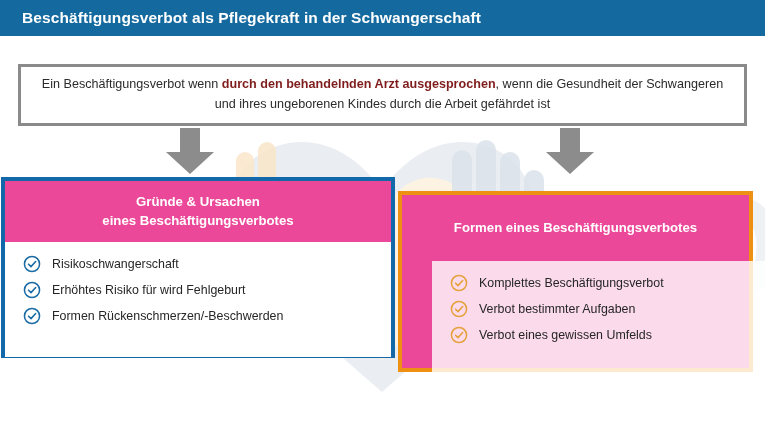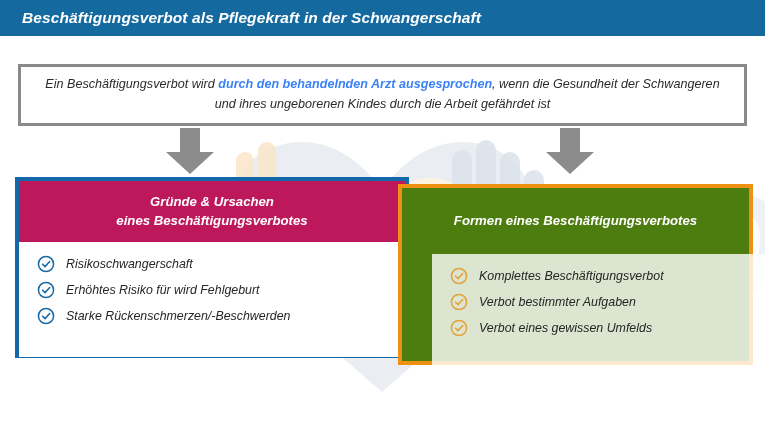--- a/index.html
+++ b/index.html
@@ -12,21 +12,20 @@
     background: #ffffff;
     font-family: "Liberation Sans", sans-serif;
     overflow: hidden;
   }
   #page {
     position: relative;
     width: 765px;
     height: 430px;
     background: #ffffff;
     overflow: hidden;
-    font-style: italic;
   }
 
   
   #watermark {
     position: absolute;
     inset: 0;
     z-index: 0;
     pointer-events: none;
   }
 
@@ -66,53 +65,53 @@
     align-items: center;
     justify-content: center;
   }
   #intro-text {
     text-align: center;
     font-size: 12.6px;
     line-height: 1.55;
     color: #2b2b2b;
     padding: 0 14px;
   }
-  #intro-text b { font-weight: bold; color: #3b82f6; }
+  #intro-text b { font-weight: bold; color: #7f1d1d; }
 
   
   .arrow {
     position: absolute;
     z-index: 2;
     width: 54px;
     height: 46px;
   }
   #arrow-left  { left: 163px; top: 128px; }
   #arrow-right { left: 543px; top: 128px; }
 
   
   .card {
     position: absolute;
     box-sizing: border-box;
     z-index: 3;
   }
   #card-left {
-    left: 15px;
+    left: 1px;
     top: 177px;
     width: 394px;
     height: 181px;
-    background: #be185d;
+    background: #ec4899;
     border: 4px solid #1268a8;
     padding: 0;
   }
   #card-right {
     left: 398px;
-    top: 184px;
+    top: 191px;
     width: 355px;
     height: 181px;
-    background: #4d7c0f;
+    background: #ec4899;
     border: 4px solid #ee9112;
   }
   .card-header {
     box-sizing: border-box;
     width: 100%;
     text-align: center;
     color: #ffffff;
     font-weight: bold;
     font-size: 13.2px;
     line-height: 1.45;
@@ -173,21 +172,21 @@
     <text x="70" y="300" font-family="Liberation Sans, sans-serif" font-size="150" font-weight="bold" fill="#e4e9ef" opacity="0.85">PMI</text>
     <text x="560" y="300" font-family="Liberation Sans, sans-serif" font-size="150" font-weight="bold" fill="#eef1f5" opacity="0.9">RO</text>
   </svg>
 
   <div id="header-bar">
     <div id="header-title">Beschäftigungsverbot als Pflegekraft in der Schwangerschaft</div>
   </div>
 
   <div id="intro-box">
     <div id="intro-text">
-      <span>Ein Beschäftigungsverbot wird </span><b>durch den behandelnden Arzt ausgesprochen</b><span>, wenn die Gesundheit der Schwangeren und ihres ungeborenen Kindes durch die Arbeit gefährdet ist</span>
+      <span>Ein Beschäftigungsverbot wenn </span><b>durch den behandelnden Arzt ausgesprochen</b><span>, wenn die Gesundheit der Schwangeren und ihres ungeborenen Kindes durch die Arbeit gefährdet ist</span>
     </div>
   </div>
 
   <svg class="arrow" id="arrow-left" viewBox="0 0 54 46" aria-hidden="true">
     <polygon points="17,0 37,0 37,24 51,24 27,46 3,24 17,24" fill="#8c8c8c"></polygon>
   </svg>
   <svg class="arrow" id="arrow-right" viewBox="0 0 54 46" aria-hidden="true">
     <polygon points="17,0 37,0 37,24 51,24 27,46 3,24 17,24" fill="#8c8c8c"></polygon>
   </svg>
 
@@ -209,21 +208,21 @@
           <circle cx="10" cy="10" r="8.4" fill="none" stroke="#1a6ba5" stroke-width="1.7"></circle>
           <polyline points="6.2,10.2 8.9,12.9 14.1,7.2" fill="none" stroke="#1a6ba5" stroke-width="1.7" stroke-linecap="round" stroke-linejoin="round"></polyline>
         </svg>
         <span class="item-label">Erhöhtes Risiko für wird Fehlgeburt</span>
       </div>
       <div class="list-item">
         <svg class="check-icon" viewBox="0 0 20 20">
           <circle cx="10" cy="10" r="8.4" fill="none" stroke="#1a6ba5" stroke-width="1.7"></circle>
           <polyline points="6.2,10.2 8.9,12.9 14.1,7.2" fill="none" stroke="#1a6ba5" stroke-width="1.7" stroke-linecap="round" stroke-linejoin="round"></polyline>
         </svg>
-        <span class="item-label">Starke Rückenschmerzen/-Beschwerden</span>
+        <span class="item-label">Formen Rückenschmerzen/-Beschwerden</span>
       </div>
     </div>
   </div>
 
   <div class="card" id="card-right">
     <div class="card-header">
       <div>Formen eines Beschäftigungsverbotes</div>
     </div>
     <div class="card-body">
       <div class="list-item">

